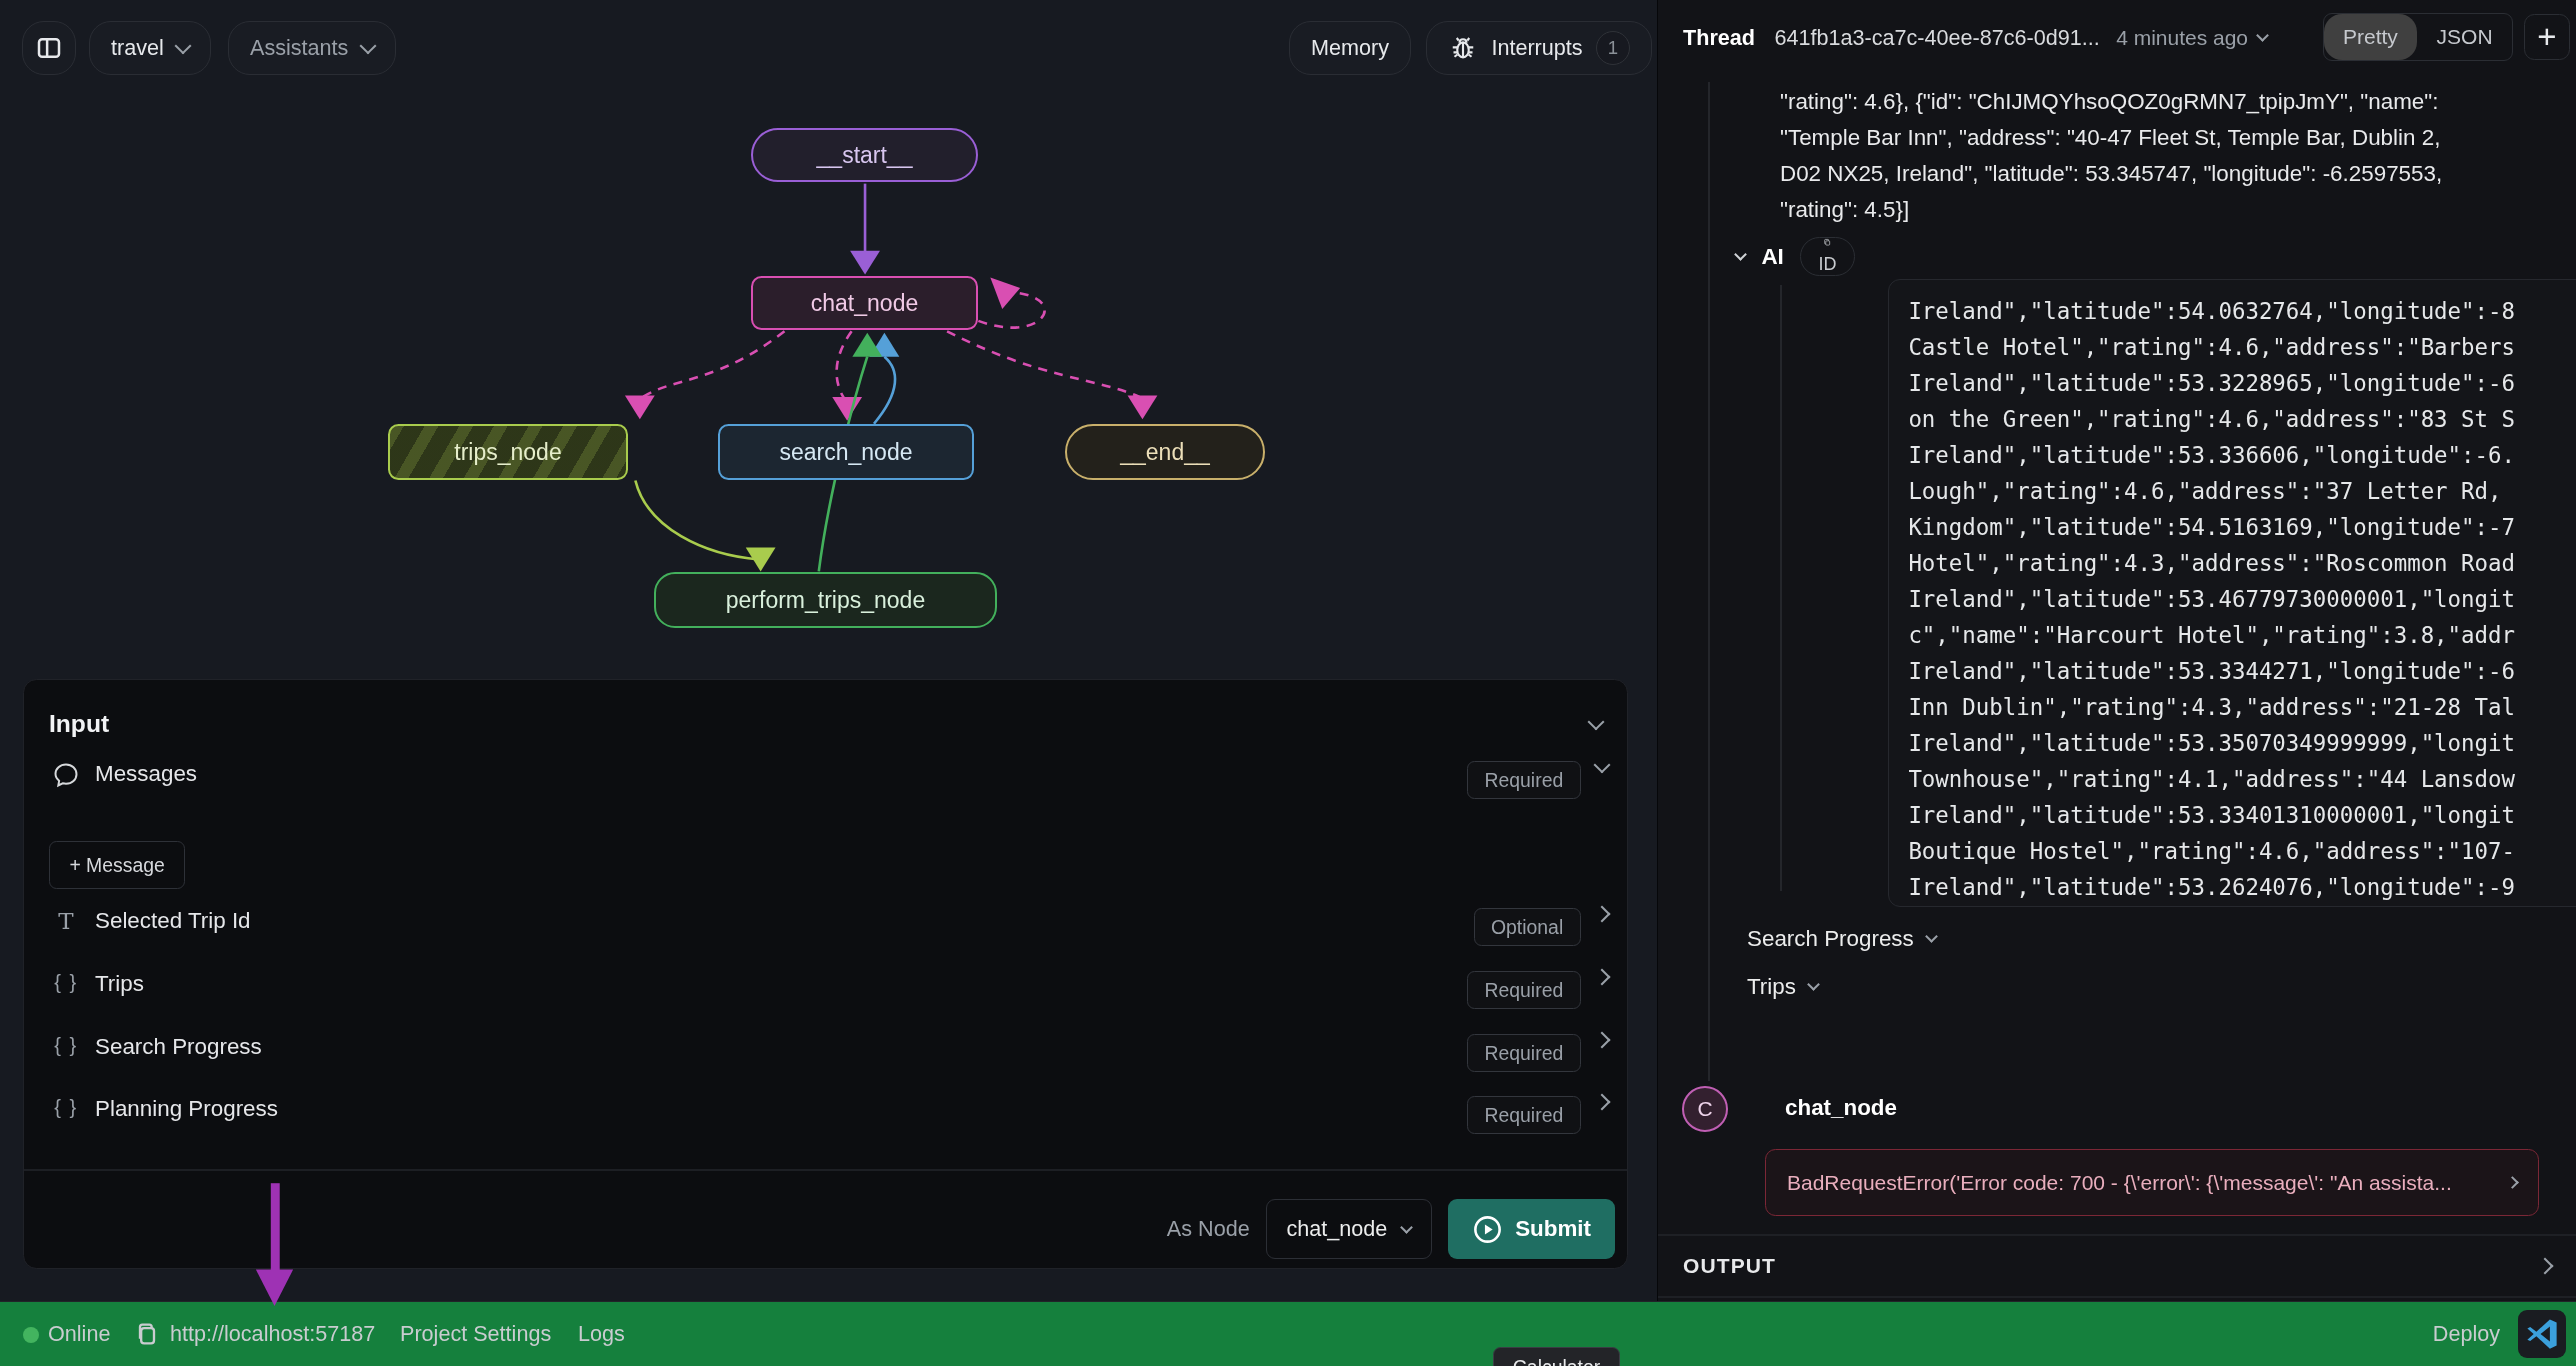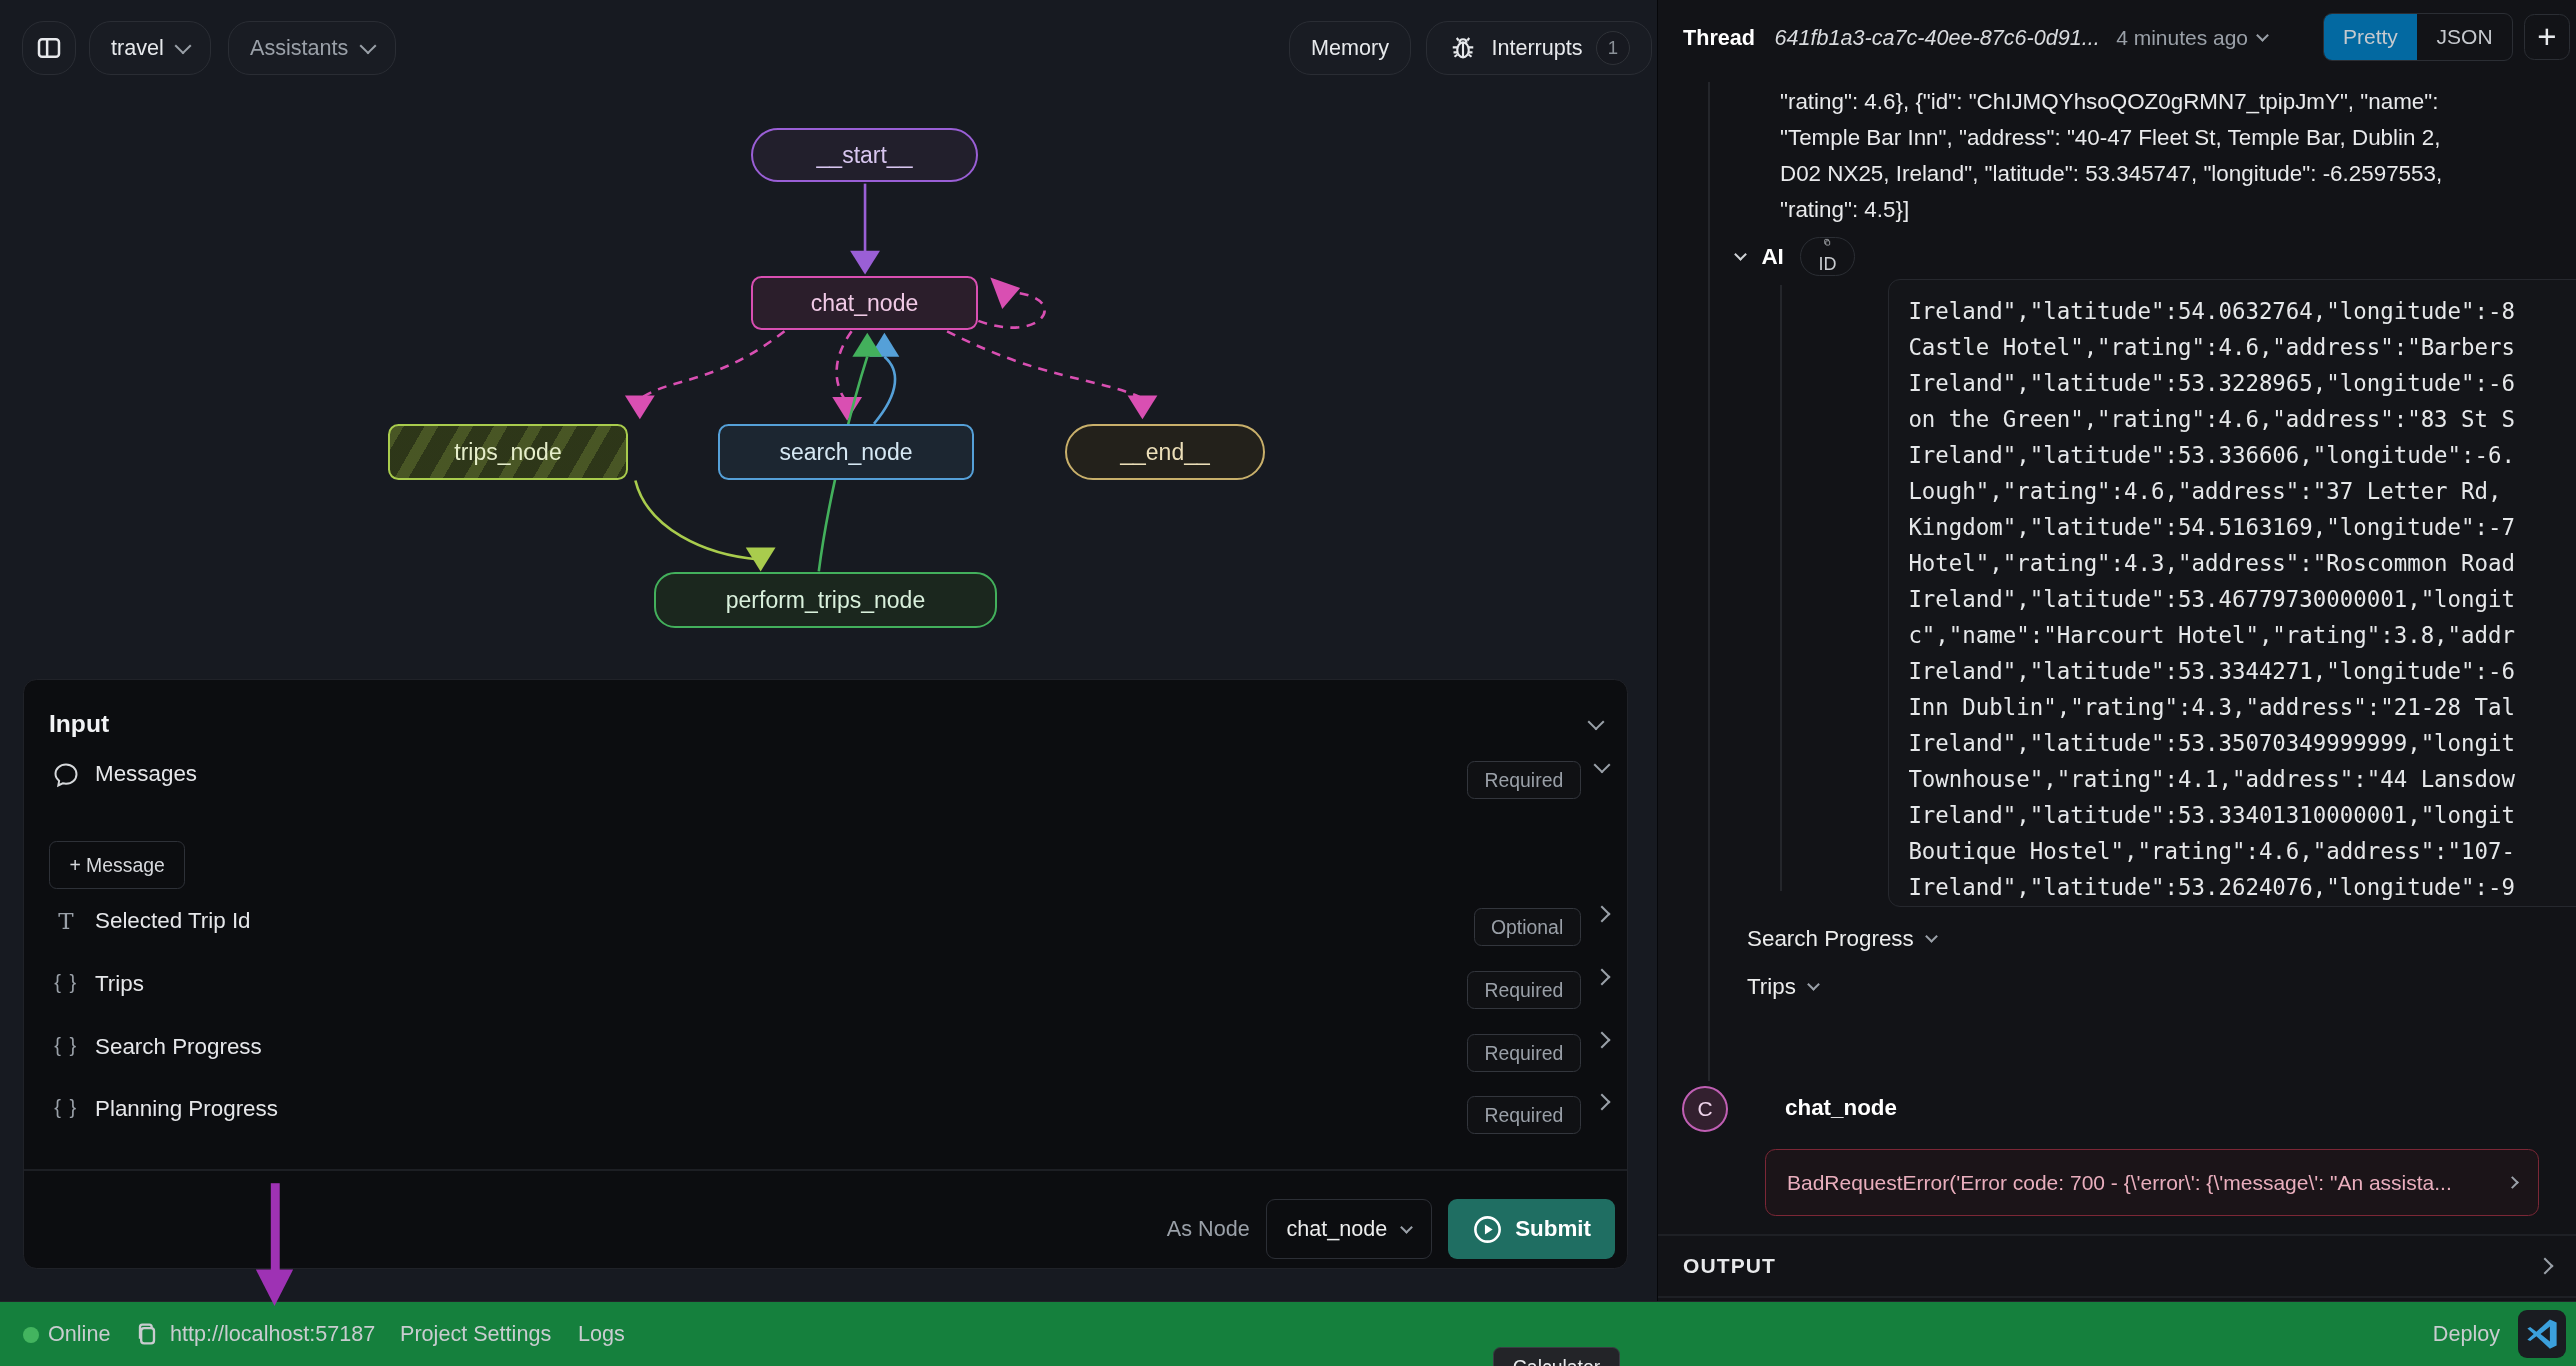--- a/index.html
+++ b/index.html
@@ -84,26 +84,26 @@
                 background:#1f6e62; border:none; border-radius:9px; color:#fff;
                 font-size:22.4px; font-weight:600; cursor:pointer; font-family:"Liberation Sans", sans-serif; }
 
   
   .right-panel { position:absolute; left:1657px; top:0; width:919px; bottom:65px;
                  background:#121317; border-left:0.7px solid #06070a; overflow:hidden; }
   .rp-header { position:absolute; top:0; left:0; right:0; height:75px; display:flex; align-items:center;
                padding-left:25px; }
   .thread-title { font-size:21.6px; font-weight:700; color:#ffffff; }
   .thread-id { margin-left:19.4px; font-size:21.6px; color:#d9dbde; max-width:343px; overflow:hidden;
-               text-overflow:ellipsis; white-space:nowrap;font-style:italic; }
+               text-overflow:ellipsis; white-space:nowrap; }
   .thread-time { margin-left:16.4px; font-size:21px; color:#9aa0a8; display:flex; align-items:center; gap:10.4px; cursor:pointer; }
   .view-toggle { position:absolute; right:63px; top:13.4px; height:48px; display:flex; align-items:stretch;
                  border:1.5px solid #2b2e34; border-radius:9px; overflow:hidden; }
   .seg { display:flex; align-items:center; padding:0 19.4px; font-size:21px; color:#c6c9ce; cursor:pointer; }
-  .seg.active { background:#0369a1; }
+  .seg.active { background:#404040;border-radius:18px; }
   .plus-btn { position:absolute; right:6px; top:14px; width:46px; height:46px; border:1.5px solid #2b2e34;
               border-radius:10.4px; background:transparent; color:#e7e9ec; font-size:33px; font-weight:200;
               display:flex; align-items:center; justify-content:center; line-height:0; cursor:pointer; }
 
   .timeline { position:absolute; left:50px; top:82px; width:1.5px; height:999px; background:#24262b; }
   .ai-timeline { position:absolute; left:122px; top:285px; width:1.5px; height:606px; background:#24262b; }
 
   .tool-lines { position:absolute; left:122px; top:84px; width:798px; font-size:22.4px; line-height:36px;
                 color:#e9eaec; white-space:nowrap; overflow:hidden; }
   .ai-row { position:absolute; left:78px; top:237px; height:39px; display:flex; align-items:center; gap:16.4px; }

